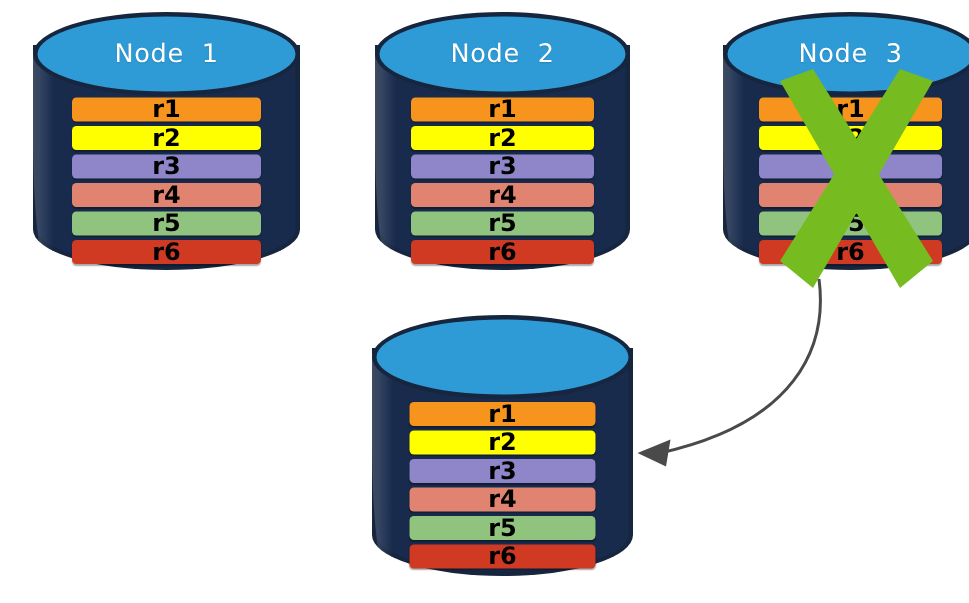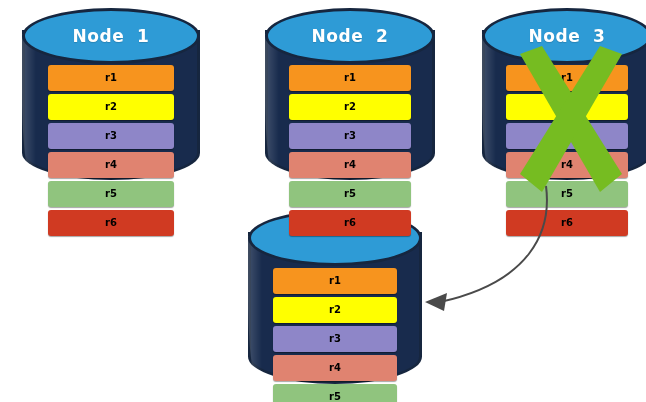--- a/index.html
+++ b/index.html
@@ -49,21 +49,21 @@
   .cyl-title {
     position: absolute;
     left: 0;
     top: 0;
     width: 100%;
     height: 56px;
     display: flex;
     align-items: center;
     justify-content: center;
     color: #ffffff;
-    font-weight: bold;
+    font-weight: normal;
     font-size: 17px;
     letter-spacing: 0.5px;
     white-space: pre;
     z-index: 4;
     text-shadow: 0 1px 1px rgba(0,0,0,0.15);
   }
   .cyl-shade {
     position: absolute;
     left: 0;
     top: 26px;
@@ -77,26 +77,26 @@
 
   
   .records {
     position: absolute;
     z-index: 5;
     display: flex;
     flex-direction: column;
     gap: 3px;
   }
   .rec {
-    height: 26px;
+    height: 16px;
     border-radius: 3px;
     display: flex;
     align-items: center;
     justify-content: center;
-    font-size: 10px;
+    font-size: 16px;
     font-weight: bold;
     color: #000000;
     line-height: 1;
     box-shadow: 0 1px 1px rgba(0,0,0,0.35);
   }
 
   
   .x-overlay {
     position: absolute;
     z-index: 8;
@@ -127,21 +127,21 @@
     <div class="records" style="left:26px; top:57px; width:126px;">
       <div class="rec" style="background:#F7941E;">r1</div>
       <div class="rec" style="background:#FFFF00;">r2</div>
       <div class="rec" style="background:#8E86C8;">r3</div>
       <div class="rec" style="background:#E08370;">r4</div>
       <div class="rec" style="background:#90C47E;">r5</div>
       <div class="rec" style="background:#D03A22;">r6</div>
     </div>
   </div>
 
-  <div class="node" style="left:250px; top:8px; width:170px; height:180px;margin-left:15px;">
+  <div class="node" style="left:250px; top:8px; width:170px; height:180px;">
     <div class="cyl-body" style="height:150px;"></div>
     <div class="cyl-shade"></div>
     <div class="cyl-top"></div>
     <div class="cyl-title">Node  2</div>
     <div class="records" style="left:24px; top:57px; width:122px;">
       <div class="rec" style="background:#F7941E;">r1</div>
       <div class="rec" style="background:#FFFF00;">r2</div>
       <div class="rec" style="background:#8E86C8;">r3</div>
       <div class="rec" style="background:#E08370;">r4</div>
       <div class="rec" style="background:#90C47E;">r5</div>

